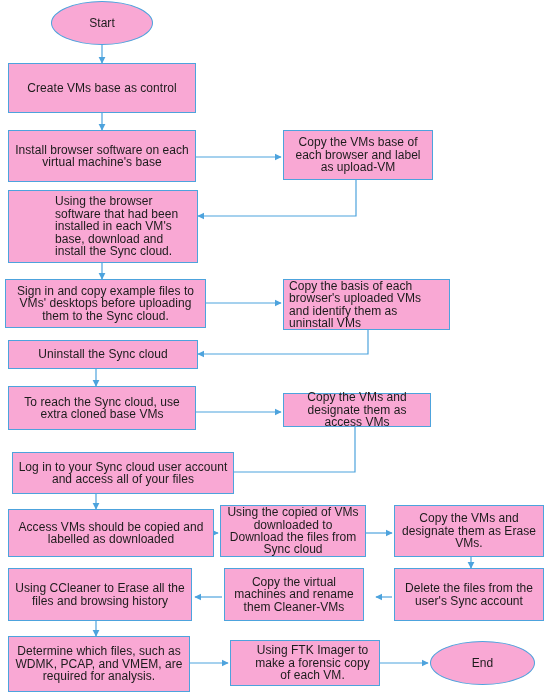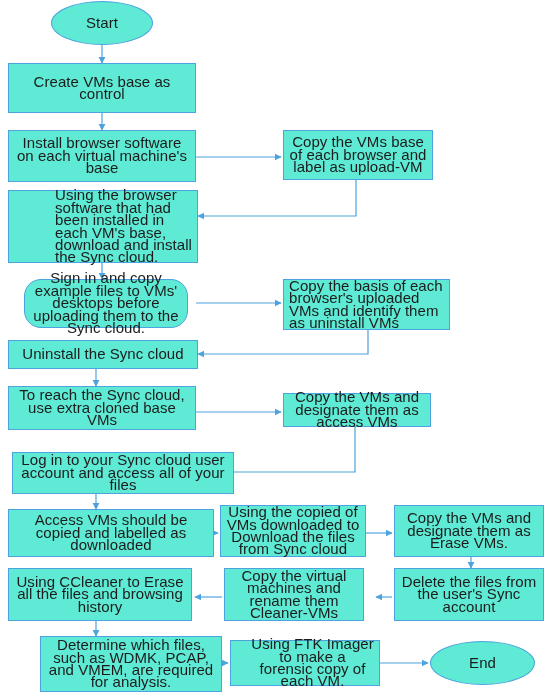--- a/index.html
+++ b/index.html
@@ -23,27 +23,27 @@
     left: 0;
     top: 0;
     width: 550px;
     height: 694px;
     pointer-events: none;
   }
   .node {
     position: absolute;
     box-sizing: border-box;
     border: 1px solid #4da3dd;
-    background: #5eead4;
+    background: #f9a8d4;
     display: flex;
     align-items: center;
     justify-content: center;
     text-align: center;
     color: #1c1c1c;
-    font-size: 15px;
+    font-size: 12px;
     line-height: 12.4px;
     letter-spacing: 0.05px;
     padding: 2px 5px;
     z-index: 2;
   }
   .node.terminator {
     border-radius: 50%;
     border: 1.2px solid #4da3dd;
   }
   .node span {
@@ -120,21 +120,21 @@
   </div>
 
   <div class="node" style="left:283px; top:130px; width:150px; height:50px;">
     <span>Copy the VMs base of each browser and label as upload-VM</span>
   </div>
 
   <div class="node leftish" style="left:8px; top:190px; width:190px; height:73px;padding-left:46px;">
     <span>Using the browser software that had been installed in each VM's base, download and install the Sync cloud.</span>
   </div>
 
-  <div class="node" style="left:24px; top:279px; width:164px; height:49px;border-radius:17px;">
+  <div class="node" style="left:5px; top:279px; width:201px; height:49px;">
     <span>Sign in and copy example files to VMs' desktops before uploading them to the Sync cloud.</span>
   </div>
 
   <div class="node leftish" style="left:283px; top:279px; width:167px; height:51px;">
     <span>Copy the basis of each browser's uploaded VMs and identify them as uninstall VMs</span>
   </div>
 
   <div class="node" style="left:8px; top:386px; width:188px; height:44px;">
     <span>To reach the Sync cloud, use extra cloned base VMs</span>
   </div>
@@ -168,21 +168,21 @@
   </div>
 
   <div class="node" style="left:224px; top:568px; width:140px; height:53px;">
     <span>Copy the virtual machines and rename them Cleaner-VMs</span>
   </div>
 
   <div class="node" style="left:8px; top:568px; width:184px; height:53px;">
     <span>Using CCleaner to Erase all the files and browsing history</span>
   </div>
 
-  <div class="node" style="left:8px; top:636px; width:182px; height:56px;margin-left:32px;">
+  <div class="node" style="left:8px; top:636px; width:182px; height:56px;">
     <span>Determine which files, such as WDMK, PCAP, and VMEM, are required for analysis.</span>
   </div>
 
   <div class="node" style="left:230px; top:640px; width:150px; height:46px;padding-left:20px;">
     <span>Using FTK Imager to make a forensic copy of each VM.</span>
   </div>
 
   <div class="node terminator" style="left:430px; top:641px; width:105px; height:44px;">
     <span>End</span>
   </div>

